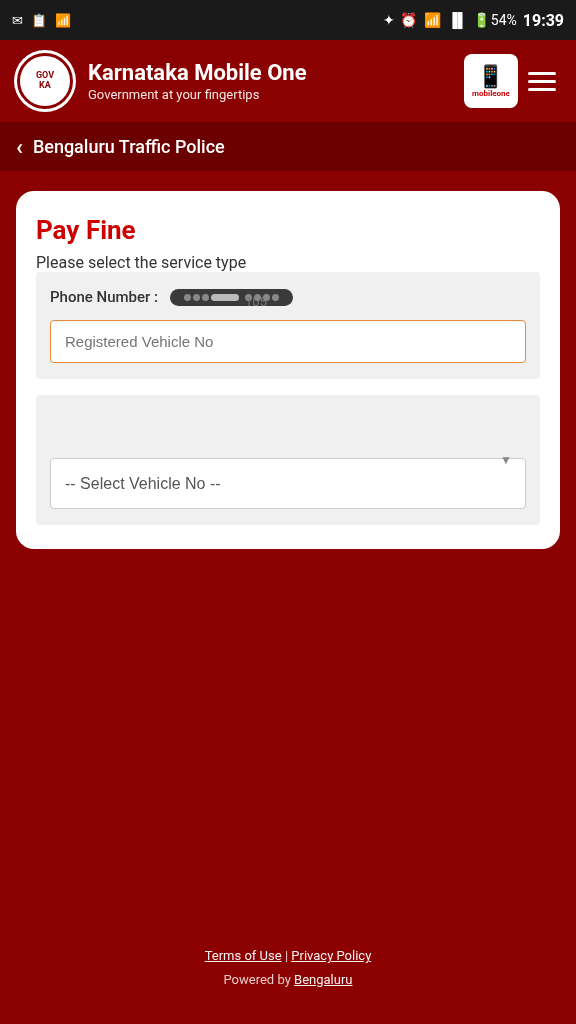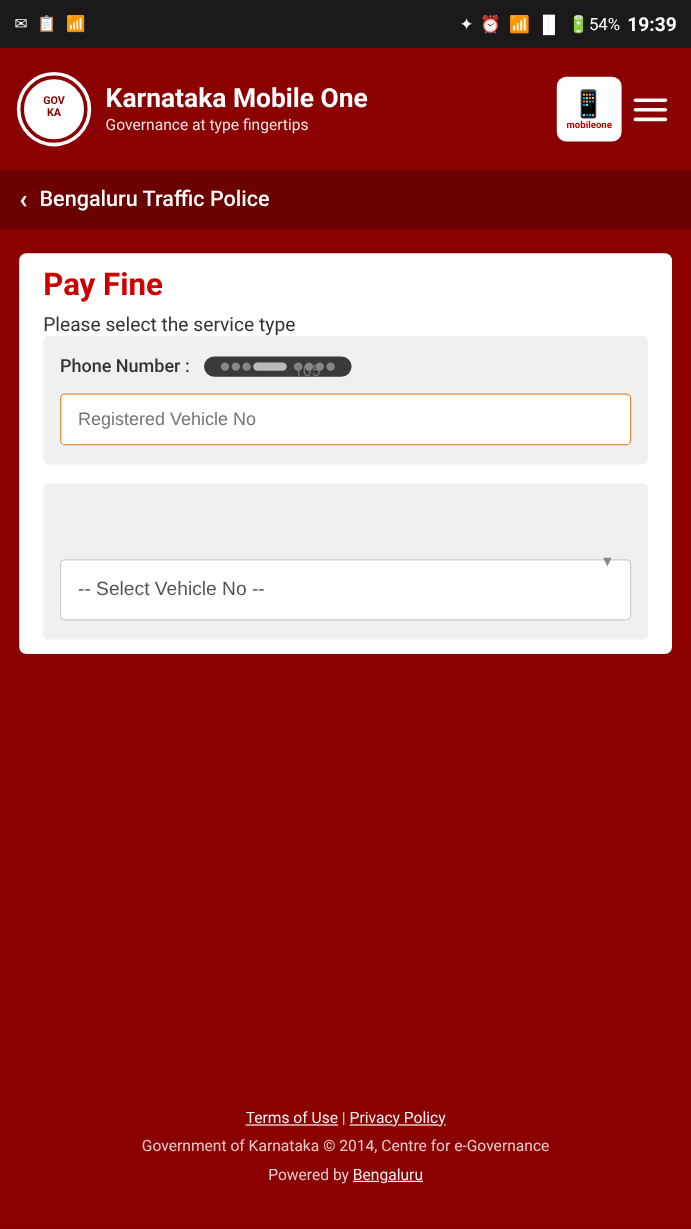--- a/index.html
+++ b/index.html
@@ -36,21 +36,21 @@
       font-size: 14px;
     }
     .status-time {
       font-size: 16px;
       font-weight: bold;
     }
 
     
     .header {
       background-color: #8B0000;
-      padding: 20px 14px;
+      padding: 10px 14px;
       display: flex;
       justify-content: space-between;
     }
     .header-left {
       display: flex;
       align-items: center;
       gap: 12px;
     }
     .logo-circle {
       width: 62px;
@@ -148,22 +148,22 @@
     }
 
     
     .main-content {
       background-color: #8B0000;
       flex: 1;
       padding: 20px 16px;
     }
     .card {
       background: white;
-      border-radius: 6px;
-      padding: 12px 20px;
+      border-radius: 18px;
+      padding: 24px 20px;
     }
     .card-title {
       color: #cc0000;
       font-size: 26px;
       font-weight: bold;
       margin-bottom: 8px;
     }
     .card-subtitle {
       color: #333;
       font-size: 16px;
@@ -287,21 +287,21 @@
 
 <div class="header">
   <div class="header-left">
     <div class="logo-circle">
       <div class="logo-inner">
         GOV<br>KA
       </div>
     </div>
     <div class="header-text">
       <div class="header-title">Karnataka Mobile One</div>
-      <div class="header-subtitle">Governance at type fingertips</div>
+      <div class="header-subtitle">Government at your fingertips</div>
     </div>
   </div>
   <div class="header-right">
     <div class="mobileone-badge">
       <div class="mobileone-icon">📱</div>
       <span>mobileone</span>
     </div>
     <div class="hamburger">
       <div class="hamburger-line"></div>
       <div class="hamburger-line"></div>
@@ -348,17 +348,16 @@
     </div>
   </div>
 </div>
 
 <div class="footer">
   <div class="footer-text">
     <span class="footer-link">Terms of Use</span>
     <span> | </span>
     <span class="footer-link">Privacy Policy</span>
   </div>
-  <div class="footer-text">Government of Karnataka © 2014, Centre for e-Governance</div>
   <div class="footer-text">
     <span>Powered by </span><span class="footer-link">Bengaluru</span>
   </div>
 </div>
 
 </body></html>

